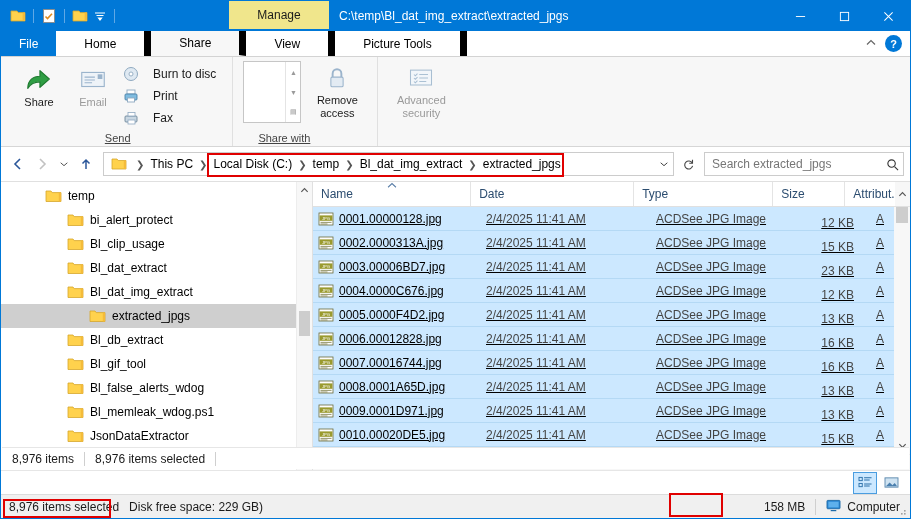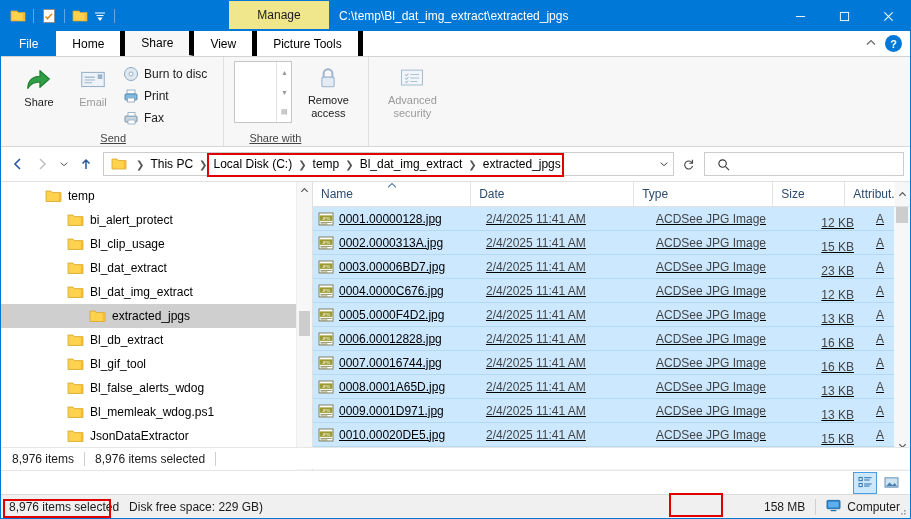--- a/index.html
+++ b/index.html
@@ -61,25 +61,25 @@
   .tabstrip {
     height: 26px;
     flex: 0 0 26px;
     background: #fff;
     display: flex;
     align-items: stretch;
     position: relative;
     border-bottom: 1px solid #d3d3d3;
   }
   .tab {
-    padding: 0 16px;
+    padding: 0 28px;
     display: flex; align-items: center;
     font-size: 12px; color: #000;
     background: #fff;
-    border-right: 5px solid #000000;
+    border-right: 7px solid #000000;
     cursor: default;
   }
   .tab.file { background: #0078d7; color:#fff; padding: 0 18px; border-right: none; }
   .tab.selected { background: #f7f7f7; border-bottom: 1px solid #f7f7f7; }
   .tab.ctx { background:#fff; }
   .tabstrip-fill { flex: 1; background: #fff; }
   .tab-right { display:flex; align-items:center; padding-right:8px; gap:8px; }
   .chev-up { color:#555; font-size: 10px; }
   .help-btn {
     width:17px; height:17px; border-radius:50%;
@@ -113,21 +113,21 @@
   .big-btn {
     width: 52px;
     display: flex; flex-direction: column; align-items: center;
     padding: 3px 1px;
     cursor: default;
   }
   .big-btn .lbl { font-size: 11px; color: #1b1b1b; margin-top: 2px; text-align:center; line-height:1.15; }
   .big-btn.dim .lbl { color: #9a9a9a; }
   .small-col { display: flex; flex-direction: column; justify-content: flex-start; padding-top: 2px; }
   .small-btn {
-    display: flex; align-items: center; gap: 5px;
+    display: flex; align-items: center; gap: 14px;
     padding: 2px 6px 2px 2px;
     font-size: 12px; color: #1b1b1b;
     height: 22px;
     cursor: default;
   }
   .shareto-box {
     width: 58px; height: 62px;
     border: 1px solid #c6c6c6; background: #fff;
     display:flex;
   }
@@ -541,20 +541,21 @@
     </div>
 
     <div class="refresh-btn">
       <svg viewBox="0 0 14 14" width="13" height="13">
         <path d="M11 5.5A4.3 4.3 0 1 0 11.4 8.6" fill="none" stroke="#444" stroke-width="1.2"></path>
         <path d="M11.3 2v3.6H7.8" fill="none" stroke="#444" stroke-width="1.2"></path>
       </svg>
     </div>
 
     <div class="searchbox">
+      <span class="ph">Search extracted_jpgs</span>
       <span class="search-ico">
         <svg viewBox="0 0 14 14" width="13" height="13">
             <circle cx="6" cy="6" r="4" fill="none" stroke="#333" stroke-width="1.2"></circle>
             <path d="M9.2 9.2L13 13" stroke="#333" stroke-width="1.2"></path>
           </svg>
       </span>
     </div>
   </div>
 
   <div class="main">

